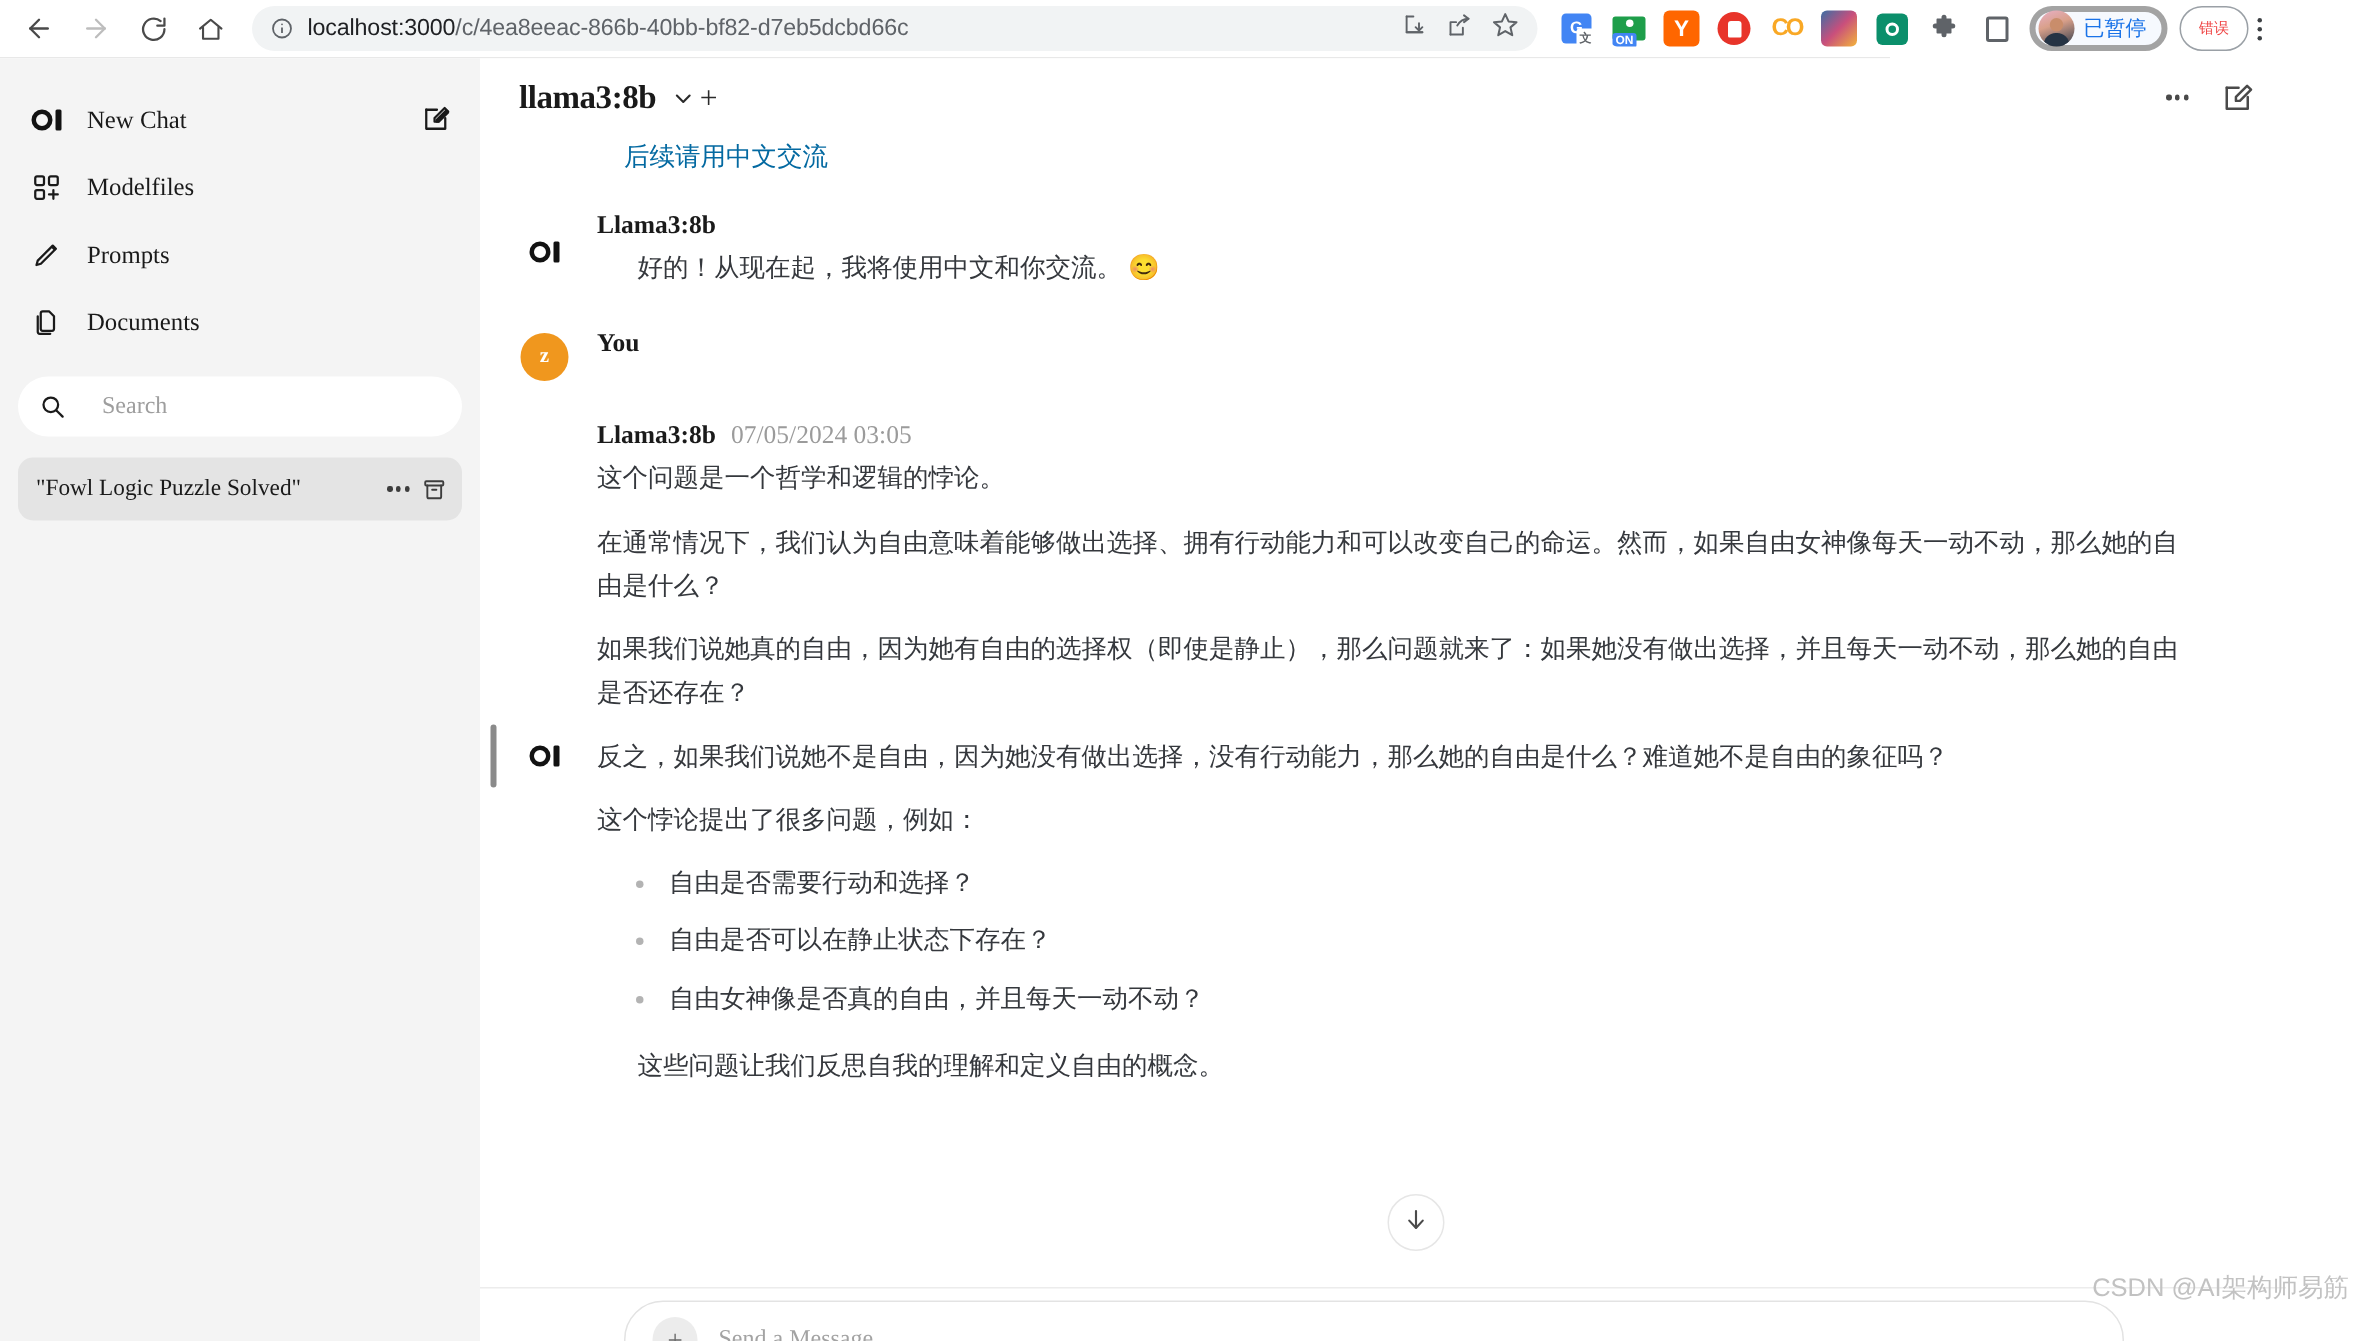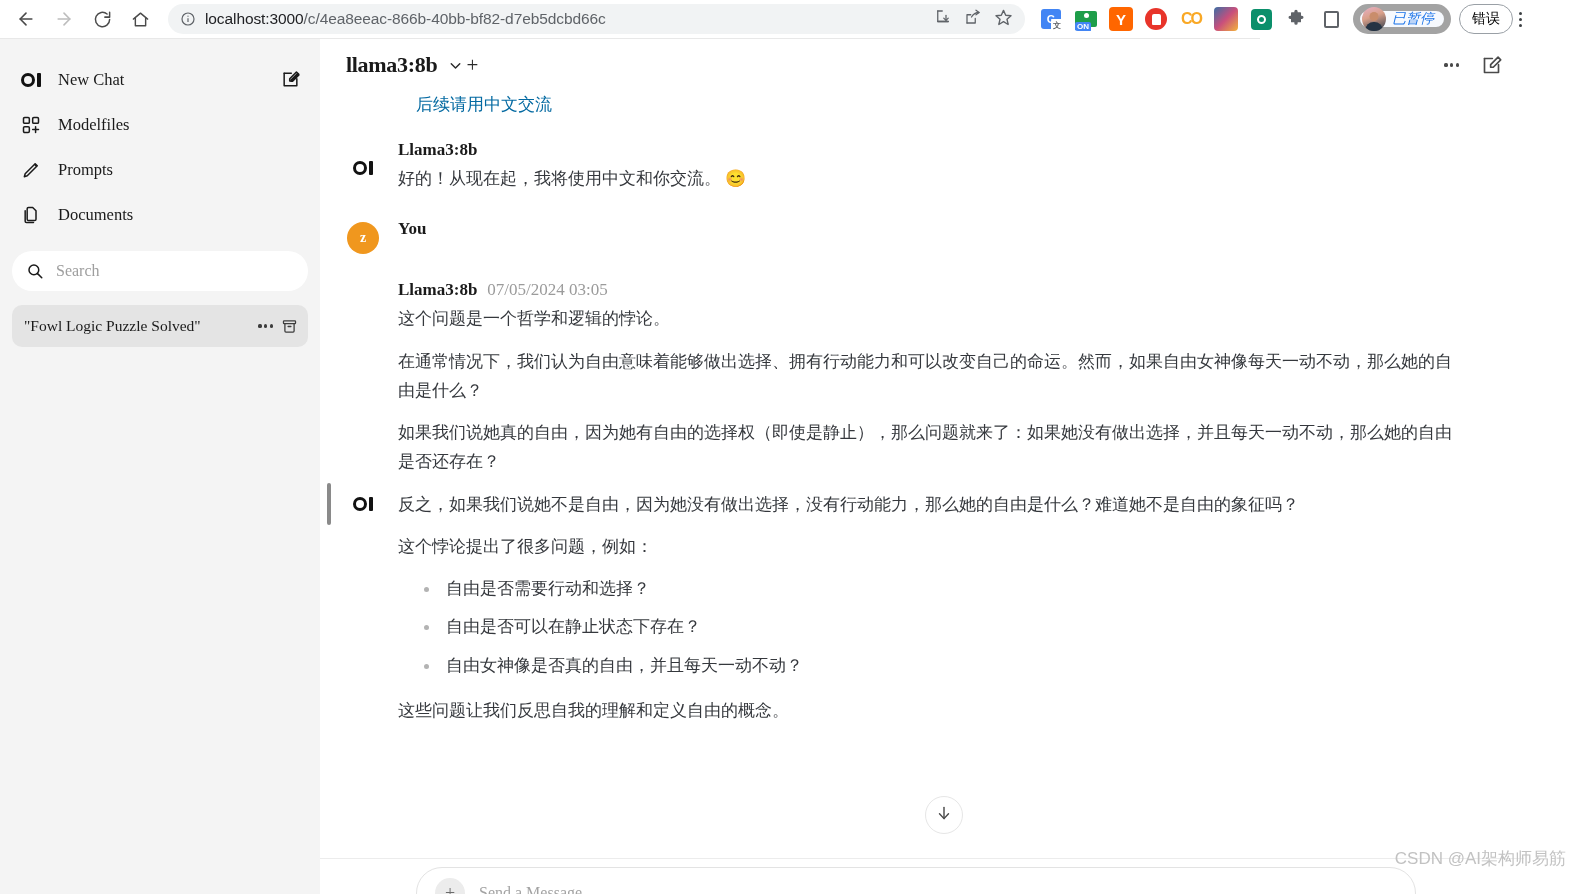--- a/index.html
+++ b/index.html
@@ -93,27 +93,26 @@
     display:flex; align-items:center; justify-content:center;
   }
   .ext-hex .hxi { width: 9px; height: 9px; border: 2px solid #fff; border-radius: 50%; }
   .ext-puzzle { color: #5f6368; background: transparent; }
   .ext-square { background: transparent; }
   .ext-square .sq { width: 15px; height: 17px; border: 2px solid #5f6368; border-radius: 2px; }
 
   .profile-pill {
     margin-left: 10px;
     height: 30px;
-    border: 7px solid #a3a3a3;
+    border: 4px solid #a3a3a3;
     border-radius: 16px;
     display: flex; align-items: center;
     padding: 0 10px 0 2px;
     gap: 6px;
     background: #f6f9fe;
-    font-style: italic;
   }
   .profile-ava {
     width: 24px; height: 24px; border-radius: 50%;
     background: linear-gradient(160deg,#e8b0c8 0%,#d9a08a 40%,#2b3a4a 100%);
     position: relative; overflow: hidden; flex: 0 0 auto;
   }
   .profile-ava::after {
     content: ""; position: absolute; left: 50%; top: 5px;
     transform: translateX(-50%);
     width: 9px; height: 9px; border-radius: 50%; background: #c98d6b;
@@ -127,21 +126,21 @@
 
   .err-pill {
     margin-left: 8px;
     height: 30px;
     border: 1px solid #9aa0a6;
     border-radius: 16px;
     display: flex; align-items: center;
     padding: 0 12px;
     background: #fff;
   }
-  .err-label { font-size: 14px; color: #000000; white-space: nowrap; font-family: Liberation Serif, serif; }
+  .err-label { font-size: 10px; color: #ef4444; white-space: nowrap; font-family: Liberation Serif, serif; }
   .kebab-v {
     margin-left: 6px; width: 22px;
     display: flex; flex-direction: column; align-items: center; gap: 3px;
   }
   .kebab-v span { width: 3px; height: 3px; border-radius: 50%; background: #3c4043; }
 
   
   .app {
     position: absolute; top: 39px; left: 0;
     width: 1524px; height: 855px;
@@ -180,21 +179,21 @@
     border: 3.6px solid #121212; box-sizing: border-box;
   }
   .oi-i { width: 3.4px; height: 14px; background: #121212; border-radius: 1px; }
 
   .search-box {
     margin-top: 14px;
     height: 40px;
     background: #ffffff;
     border-radius: 20px;
     display: flex; align-items: center;
-    gap: 12px;
+    gap: 24px;
     padding: 0 14px;
   }
   .search-box .sicon { color: #1a1a1a; display: flex; }
   .search-input {
     border: none; outline: none; background: transparent;
     font-size: 16px; color: #1a1a1a; flex: 1;
     font-family: inherit;
   }
   .search-input::placeholder { color: #9e9e9e; }
 
@@ -269,21 +268,21 @@
   }
   .msg-body { flex: 1; min-width: 0; }
   .msg-name-row { display: flex; align-items: baseline; gap: 10px; margin-bottom: 4px; }
   .msg-name { font-size: 17px; font-weight: bold; color: #1a1a1a; }
   .msg-time { font-size: 17px; color: #9b9b9b; }
   .msg-text {
     font-size: 17px; color: #35383d; line-height: 1.72;
     word-break: break-word;
   }
   .msg-text p { margin: 0 0 13px 0; }
-  .msg-text p:last-child { margin-bottom: 0; }
+  .msg-text p:last-child { margin-bottom: 0; margin-left: 27px; }
   .msg-text ul { margin: 4px 0 16px 0; padding-left: 26px; list-style: none; }
   .msg-text li { position: relative; padding-left: 22px; margin-bottom: 9px; }
   .msg-text li::before {
     content: ""; position: absolute; left: 0; top: 13px;
     width: 5px; height: 5px; border-radius: 50%; background: #b3b3b3;
   }
 
   .partial-top {
     padding: 0 60px 22px 96px;
     font-size: 17px; color: #0369a1; line-height: 1.6;

